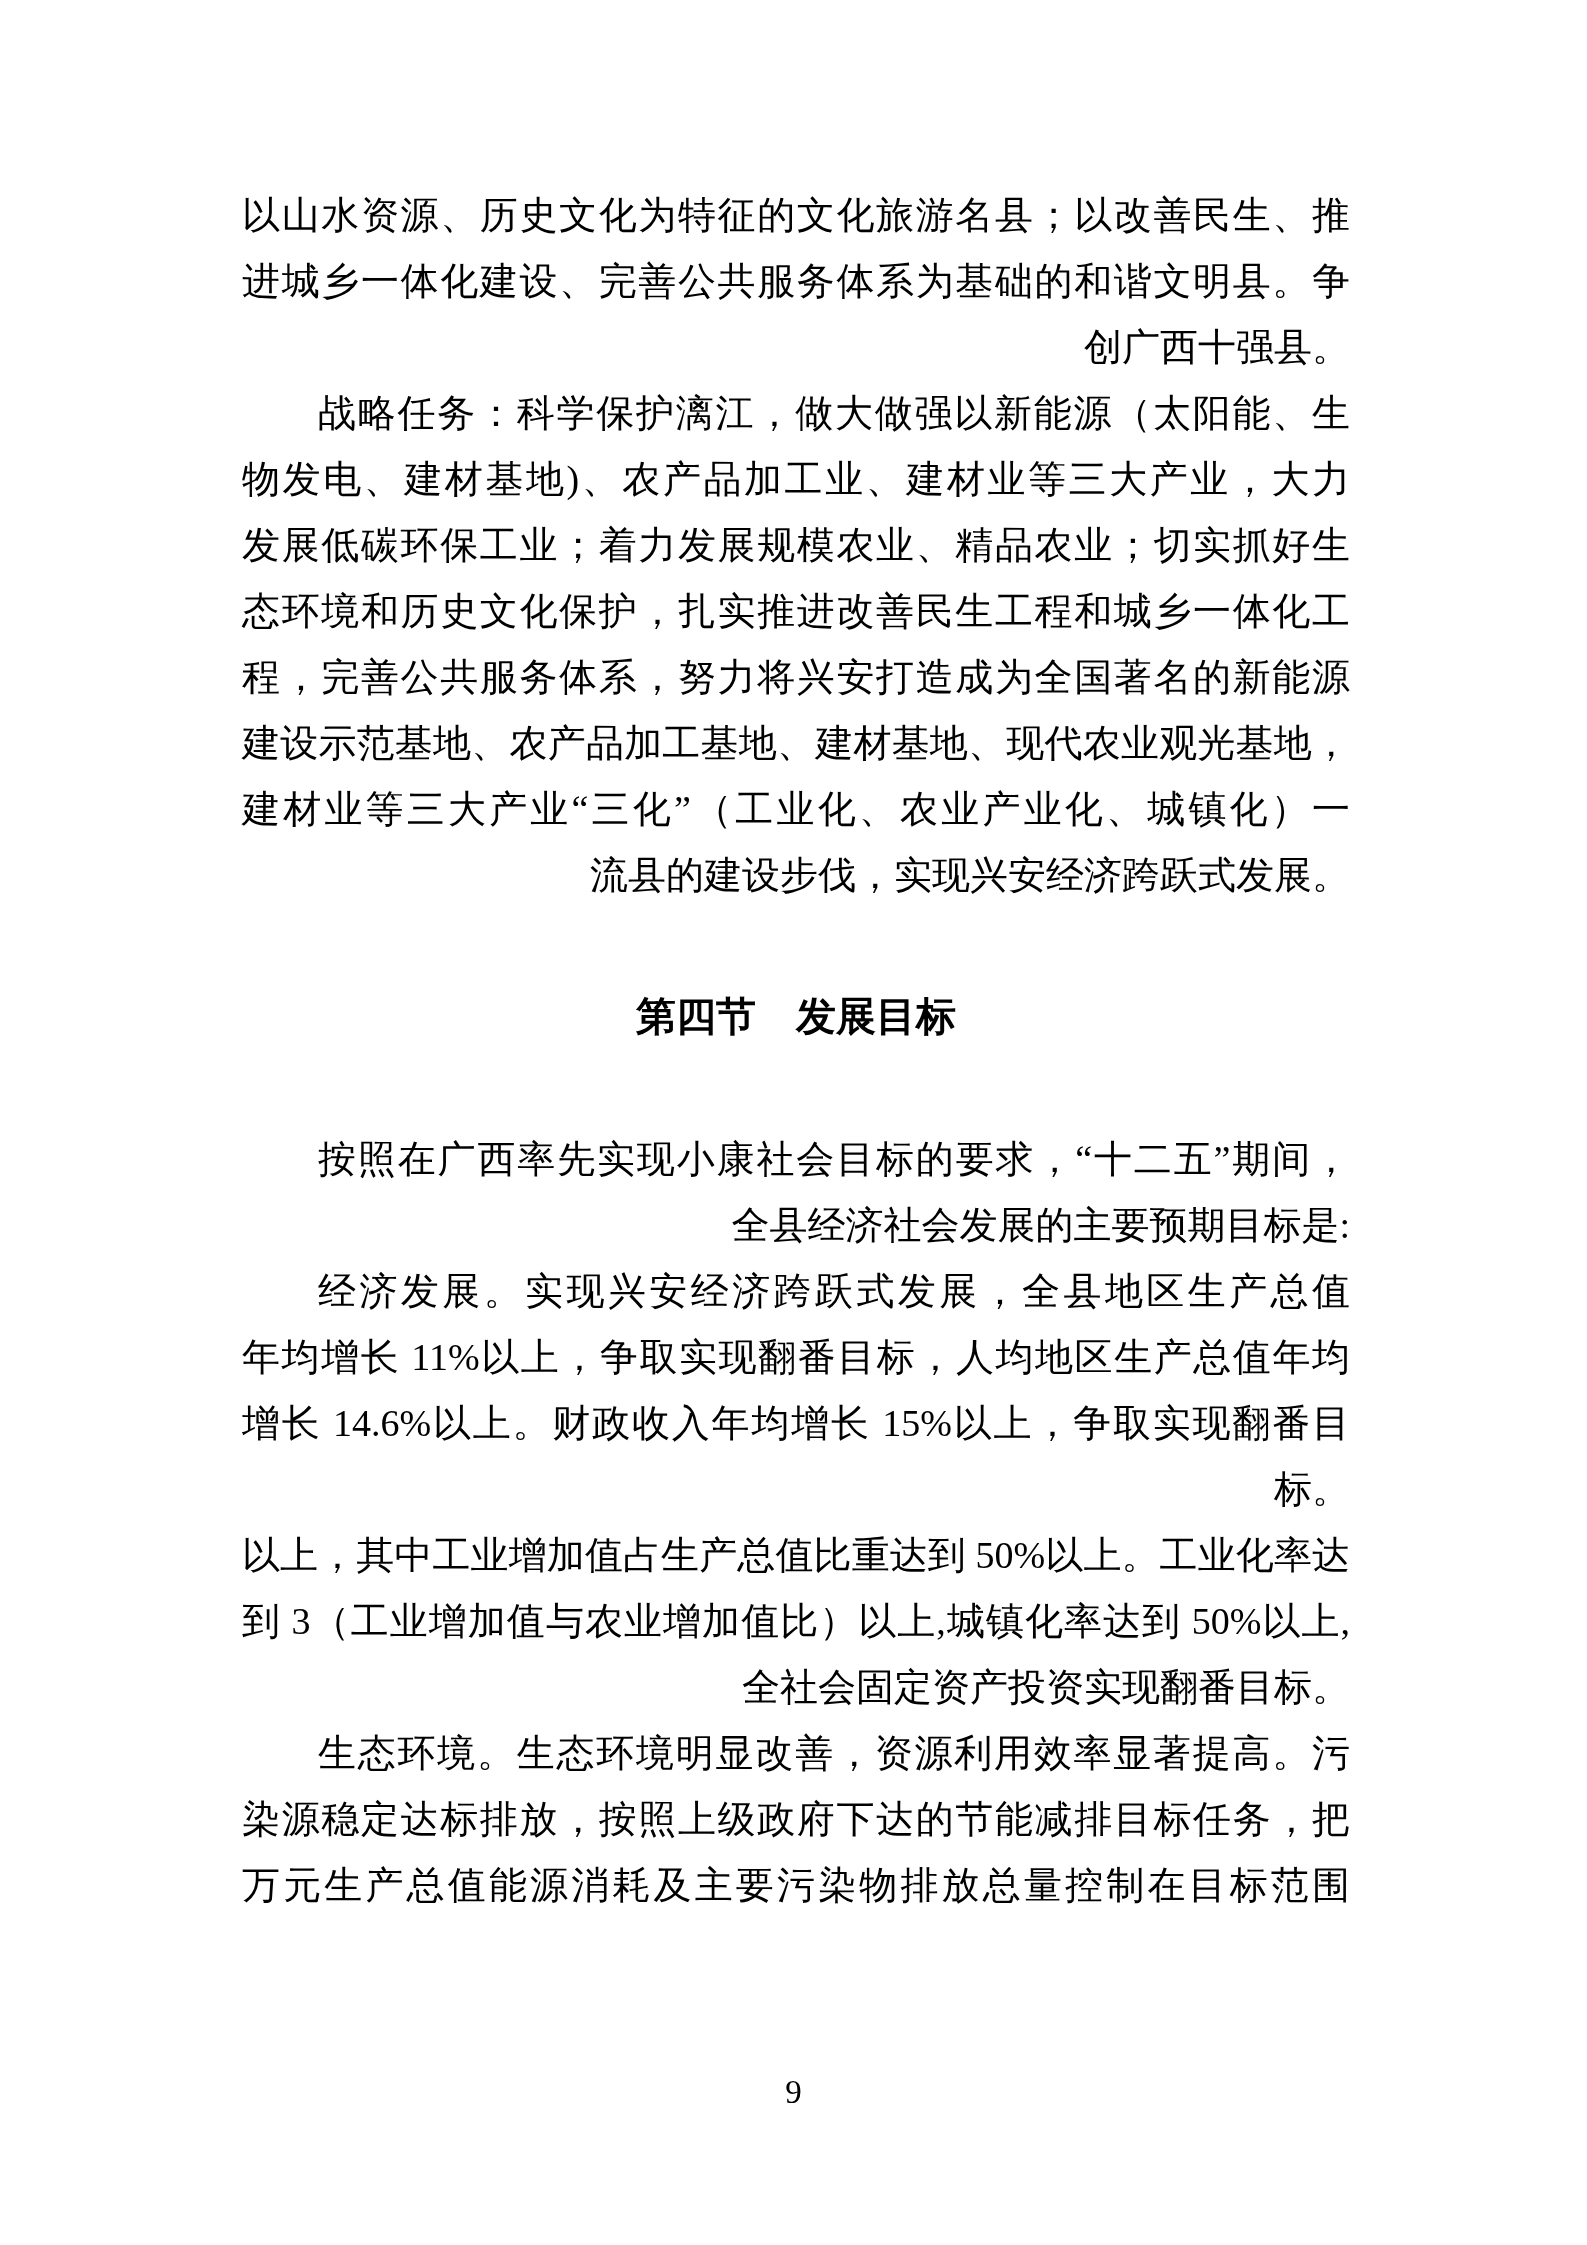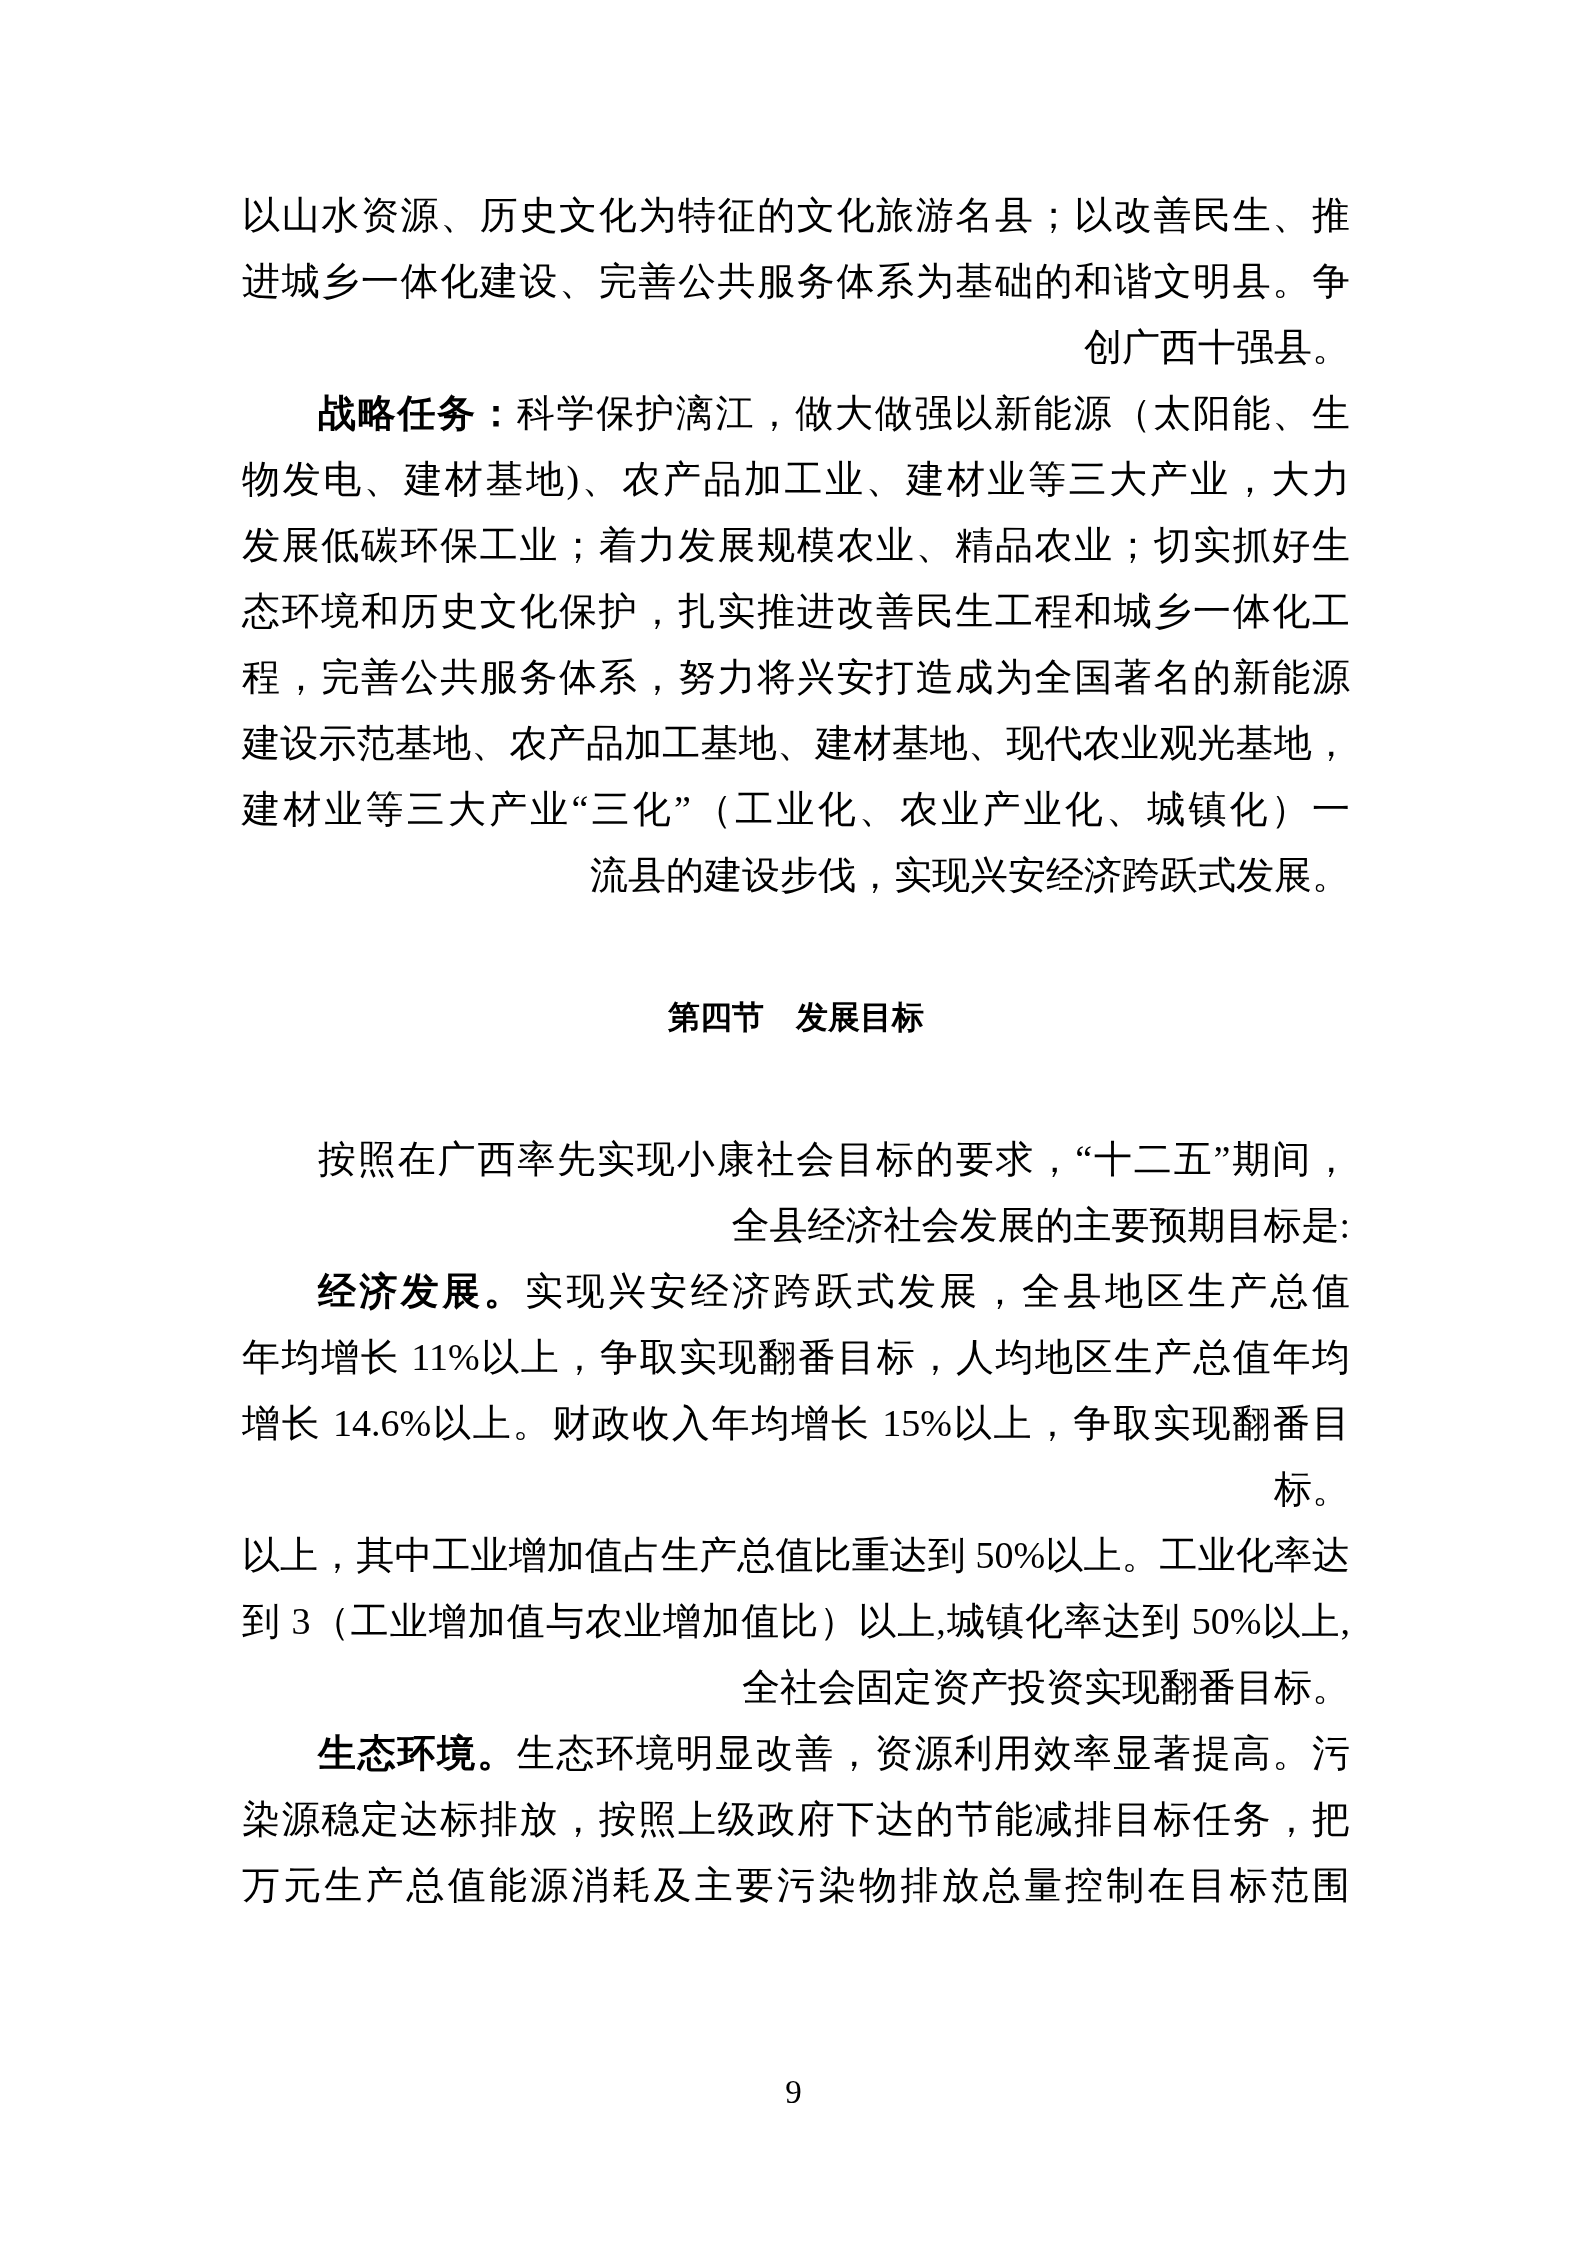--- a/index.html
+++ b/index.html
@@ -34,26 +34,26 @@
   
   .jl {
     text-align: justify;
     text-align-last: justify;
     text-justify: inter-character;
   }
   .ind {
     text-indent: 76px;
   }
   .lead {
-    font-weight: bold;
+    font-weight: normal;
   }
   .heading {
     font-weight: bold;
     text-align: center;
-    font-size: 32px;
+    font-size: 40px;
     line-height: 66px;
     margin: 76px 0 76px 0;
   }
   .pagenum {
     position: absolute;
     top: 2072px;
     left: 0;
     width: 1587px;
     text-align: center;
     font-size: 33px;

